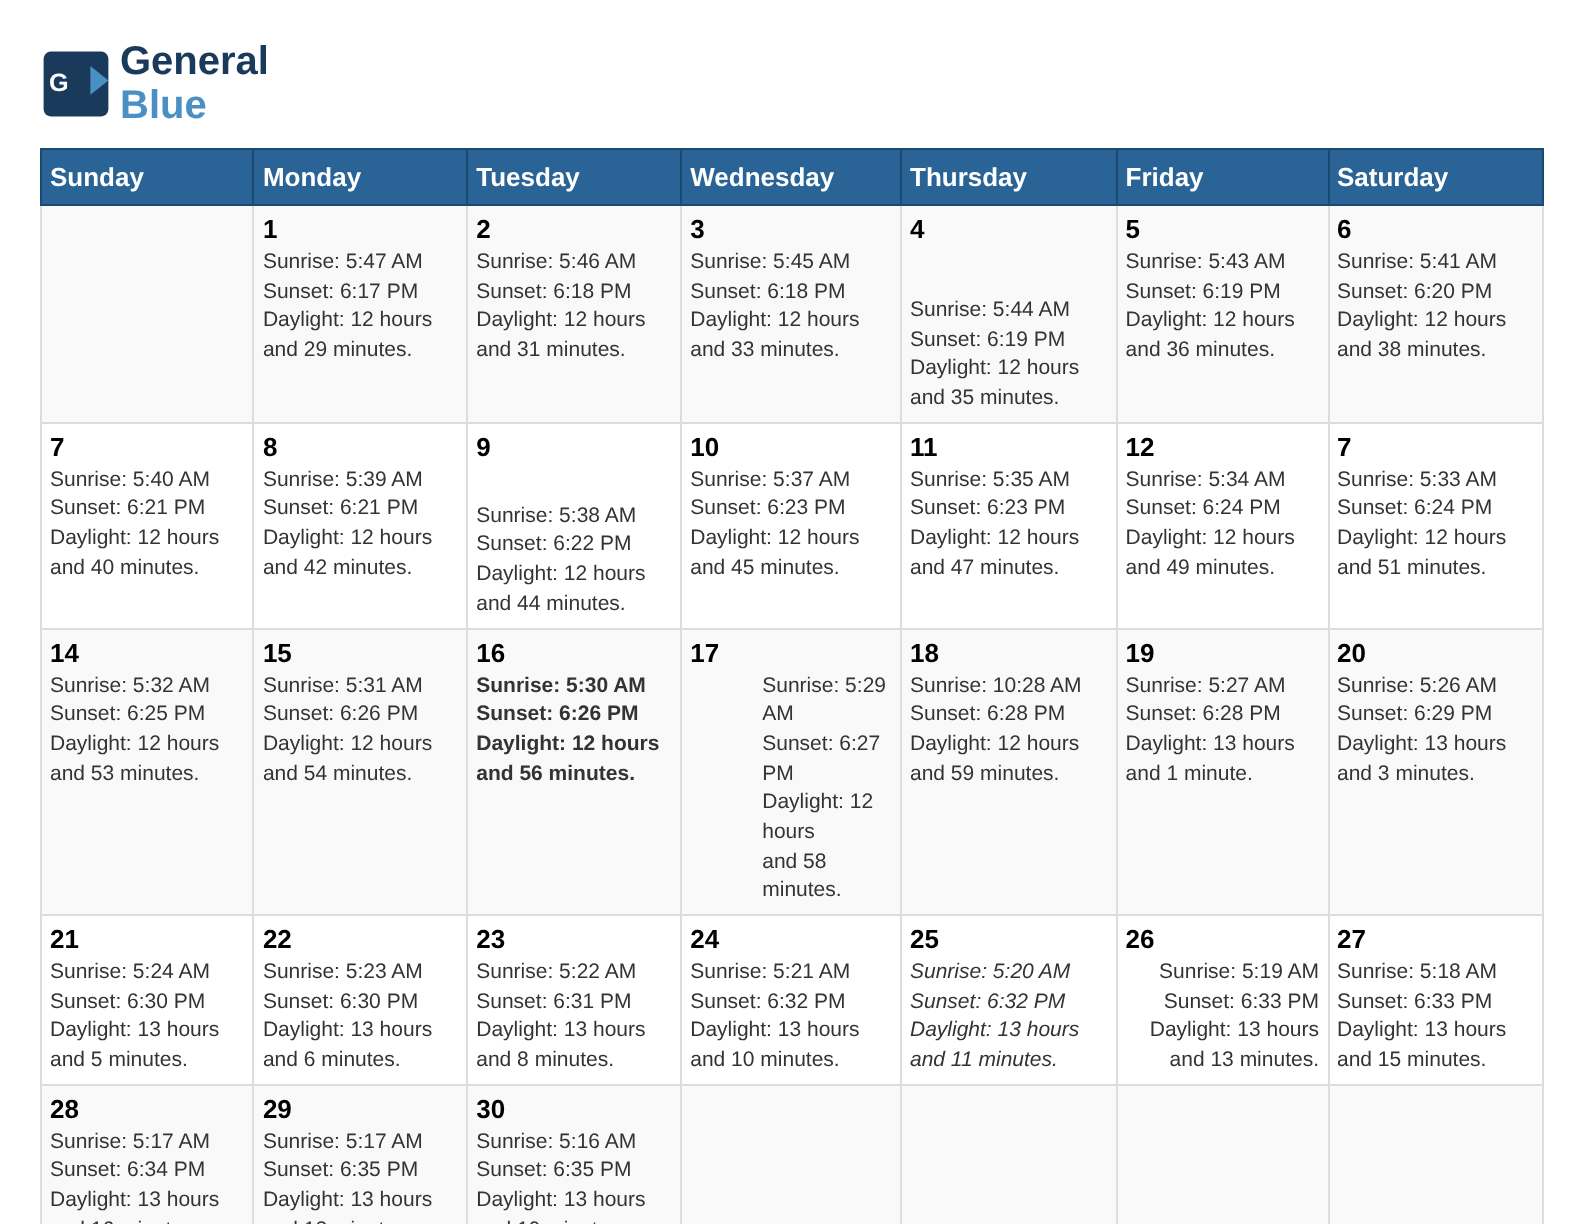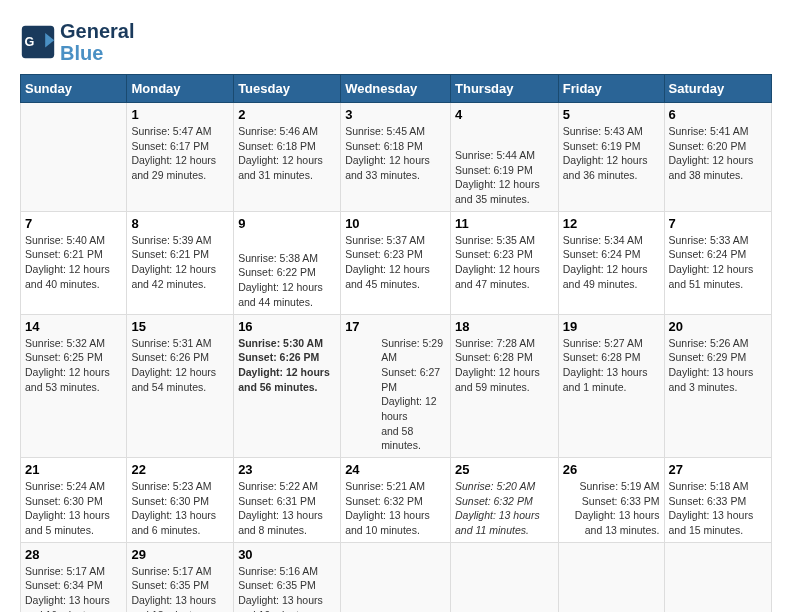--- a/index.html
+++ b/index.html
@@ -233,21 +233,21 @@
         </td>
         <td>
           <span class="day-num">17</span>
           <div class="day-info" style="white-space: pre-line; margin-left: 36px;">Sunrise: 5:29 AM
 Sunset: 6:27 PM
 Daylight: 12 hours
 and 58 minutes.</div>
         </td>
         <td>
           <span class="day-num">18</span>
-          <div class="day-info" style="white-space: pre-line;">Sunrise: 7:28 AM
+          <div class="day-info" style="white-space: pre-line;">Sunrise: 10:28 AM
 Sunset: 6:28 PM
 Daylight: 12 hours
 and 59 minutes.</div>
         </td>
         <td>
           <span class="day-num">19</span>
           <div class="day-info" style="white-space: pre-line;">Sunrise: 5:27 AM
 Sunset: 6:28 PM
 Daylight: 13 hours
 and 1 minute.</div>

